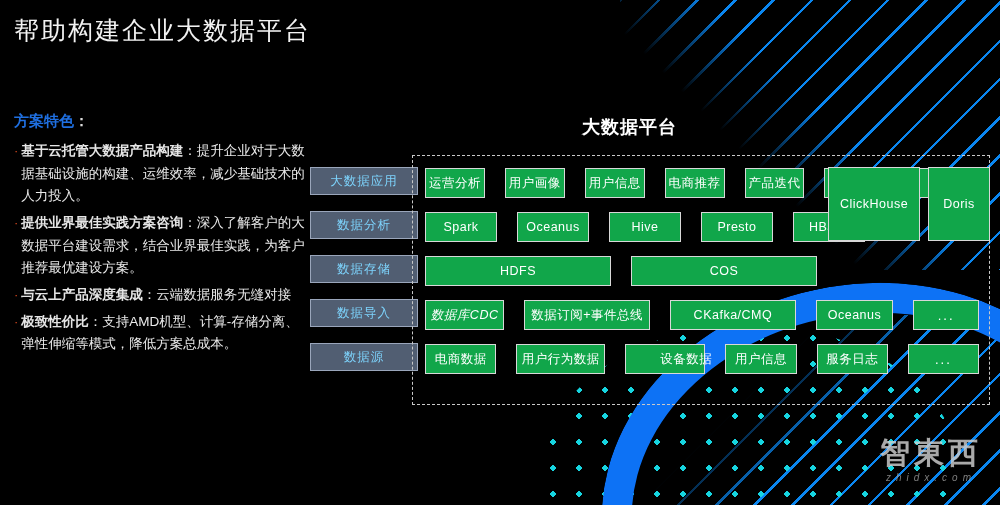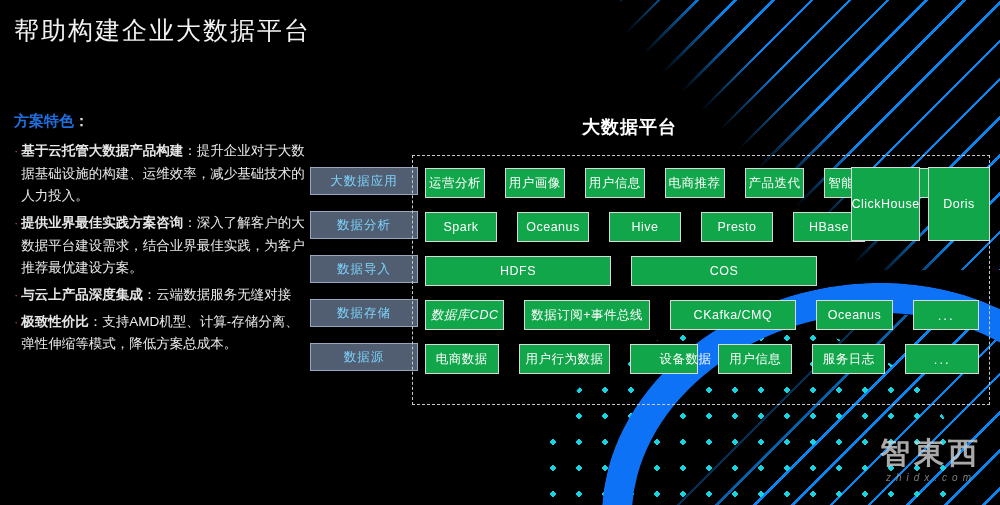--- a/index.html
+++ b/index.html
@@ -143,22 +143,22 @@
     </div>
 </section>
 
 <section id="diagram">
 
   <div id="diagram-title">大数据平台</div>
 
   <div id="cat-col">
       <div class="cat-chip">大数据应用</div>
       <div class="cat-chip">数据分析</div>
+      <div class="cat-chip">数据存储</div>
       <div class="cat-chip">数据导入</div>
-      <div class="cat-chip">数据存储</div>
       <div class="cat-chip">数据源</div>
     </div>
 
   <div id="platform-box">
     <div id="rows-host">
         <div class="prow">
           <div class="gbox" style="width: 72px;">运营分析</div>
           <div class="gbox" style="width: 72px;">用户画像</div>
           <div class="gbox" style="width: 72px;">用户信息</div>
           <div class="gbox" style="width: 72px;">电商推荐</div>
@@ -180,30 +180,30 @@
         <div class="prow">
           <div class="gbox" style="width: 82px; font-style: italic;">数据库CDC</div>
           <div class="gbox" style="width: 130px;">数据订阅+事件总线</div>
           <div class="gbox" style="width: 130px;">CKafka/CMQ</div>
           <div class="gbox" style="width: 80px;">Oceanus</div>
           <div class="gbox dots-label" style="width: 68px;">...</div>
         </div>
         <div class="prow">
           <div class="gbox" style="width: 80px;">电商数据</div>
           <div class="gbox" style="width: 100px;">用户行为数据</div>
-          <div class="gbox" style="width: 68px; padding-left: 42px;">设备数据</div>
+          <div class="gbox" style="width: 80px; padding-left: 42px;">设备数据</div>
           <div class="gbox" style="width: 80px;">用户信息</div>
           <div class="gbox" style="width: 80px;">服务日志</div>
           <div class="gbox dots-label" style="width: 80px;">...</div>
         </div>
       </div>
   </div>
 
   <div id="stack-right">
-      <div class="gbox tall" style="width: 69px;">ClickHouse</div>
+      <div class="gbox tall" style="width: 92px;">ClickHouse</div>
       <div class="gbox tall" style="width: 62px;">Doris</div>
     </div>
 </section>
 
 <div id="watermark">
   <div id="wm-cn">智東西</div>
   <div id="wm-en">zhidx.com</div>
 </div>
 
 </body></html>

